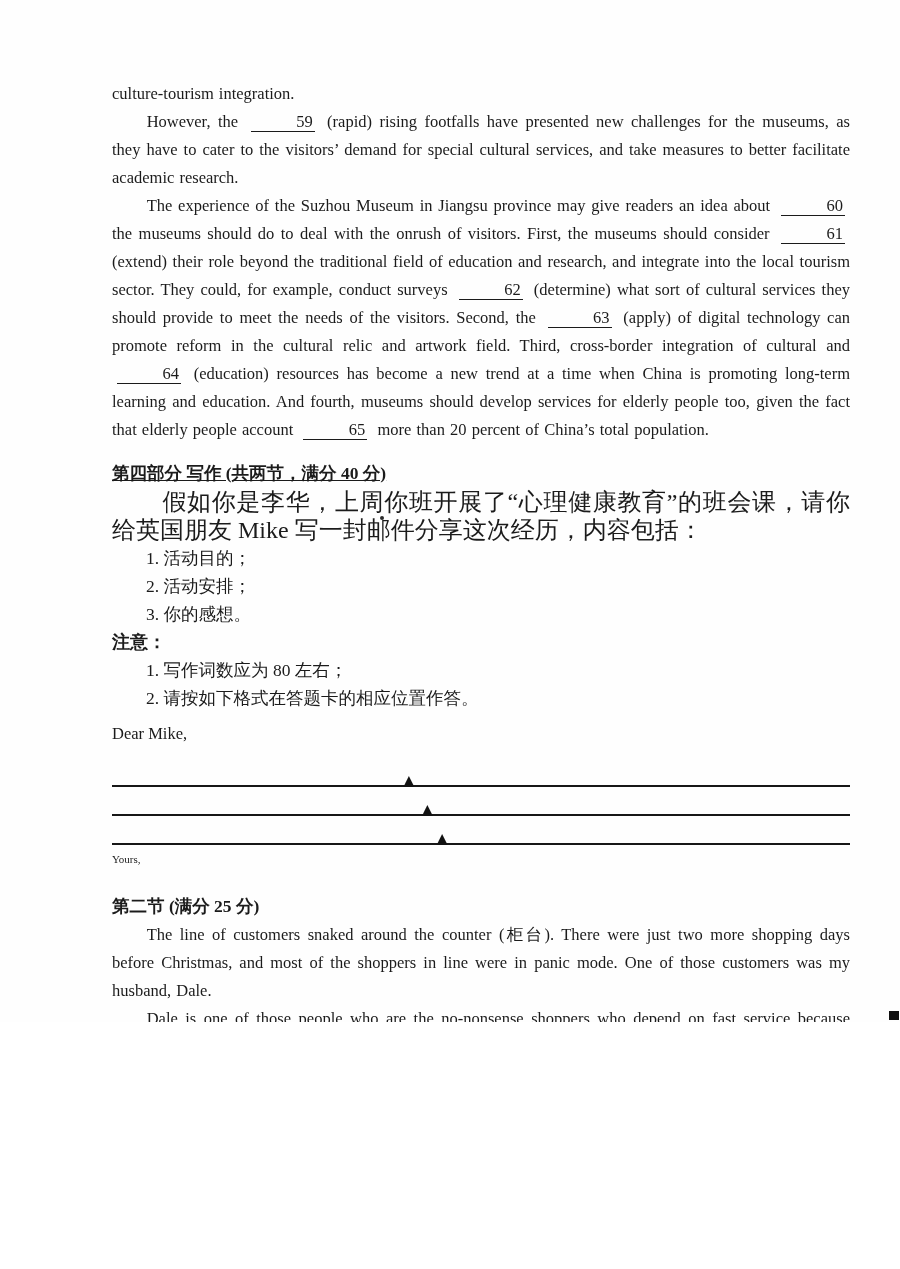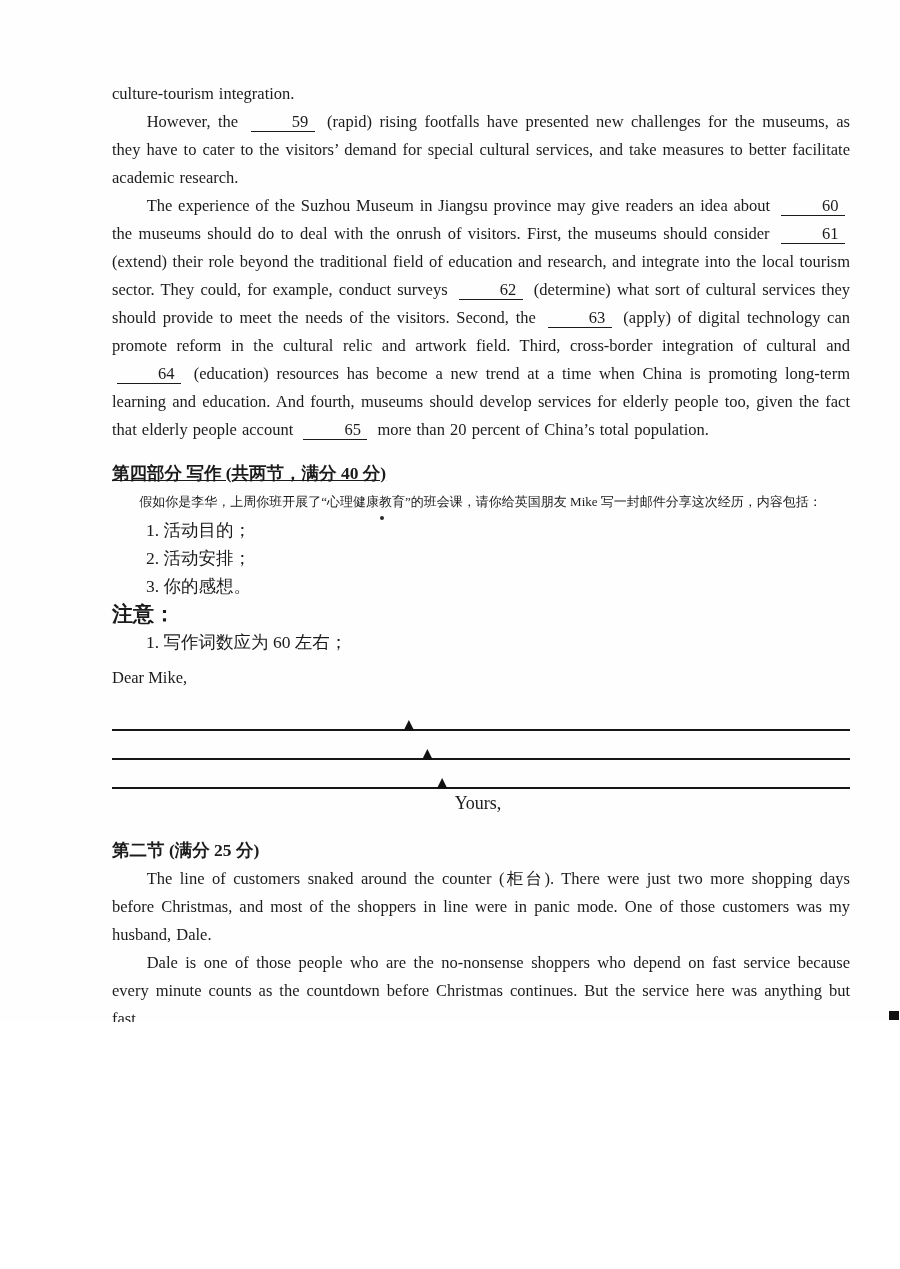--- a/index.html
+++ b/index.html
@@ -18,61 +18,61 @@
     font-size: 16.5px;
     line-height: 28px;
     text-align: justify;
     word-spacing: 1px;
   }
   .cn { font-size: 17.5px; font-family: "Liberation Serif", "DejaVu Serif", serif; }
   .indent { text-indent: 2.1em; }
   .blank {
     display: inline-block;
     min-width: 64px;
-    text-align: center;
+    text-align: right;
     border-bottom: 1.6px solid #1b1b1b;
     margin: 0 5px;
     padding: 0 2px;
     line-height: 19px;
   }
   .heading {
     font-size: 17.5px;
     font-weight: 700;
     line-height: 30px;
     margin-top: 14px;
     text-decoration: underline;
   }
   .subheading {
     font-size: 17.5px;
     font-weight: 700;
     line-height: 30px;
   }
-  .cn-body { font-size: 13px; line-height: 28px; text-align: justify; }
+  .cn-body { font-size: 24px; line-height: 28px; text-align: justify; }
   .list { list-style: none; margin-left: 34px; }
   .list li { font-size: 17.5px; line-height: 28px; }
-  .note-label { font-size: 21px; font-weight: 700; line-height: 28px; }
+  .note-label { font-size: 18px; font-weight: 700; line-height: 28px; }
   .letter { margin-top: 8px; }
   .letter-salutation { font-size: 16.5px; line-height: 28px; }
   .write-line {
     position: relative;
     height: 29px;
     border-bottom: 2px solid #171717;
   }
   .write-line:first-of-type { margin-top: 10px; }
   .caret {
     position: absolute;
     bottom: -2px;
     font-size: 14px;
     line-height: 1;
     color: #111;
     font-family: "DejaVu Sans", sans-serif;
   }
   .closing, .signature {
-    text-align: center;
-    font-size: 18px;
+    text-align: left;
+    font-size: 11px;
     line-height: 28px;
     padding-right: 6px;
   }
   .section2 { margin-top: 18px; }
   .footer {
     position: absolute;
     top: 1152px;
     left: 0; right: 0;
     display: flex;
     justify-content: flex-start;
@@ -130,21 +130,22 @@
     <p class="cn-body indent">假如你是李华，上周你班开展了“心理健康教育”的班会课，请你给英国朋友 Mike 写一封邮件分享这次经历，内容包括：</p>
 
     <ul class="list">
       <li>1. 活动目的；</li>
       <li>2. 活动安排；</li>
       <li>3. 你的感想。</li>
     </ul>
 
     <div class="note-label cn">注意：</div>
     <ul class="list">
-      <li>1. 写作词数应为 60 左右；</li>
+      <li>1. 写作词数应为 80 左右；</li>
+      <li>2. 请按如下格式在答题卡的相应位置作答。</li>
     </ul>
 
     <div class="letter">
       <p class="letter-salutation">Dear Mike,</p>
       <div class="write-line">
         <span class="caret" style="left:39.5%">▲</span>
       </div>
       <div class="write-line">
         <span class="caret" style="left:42%">▲</span>
       </div>

